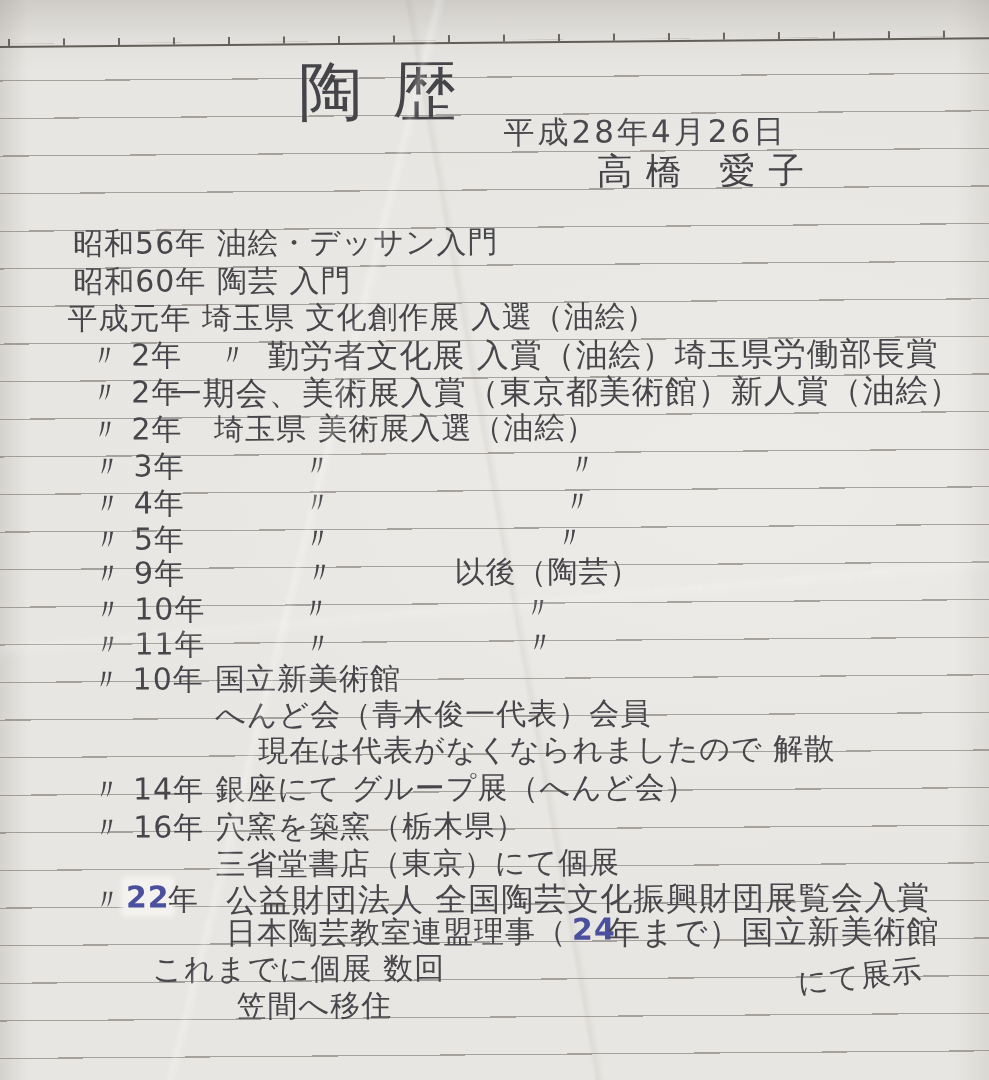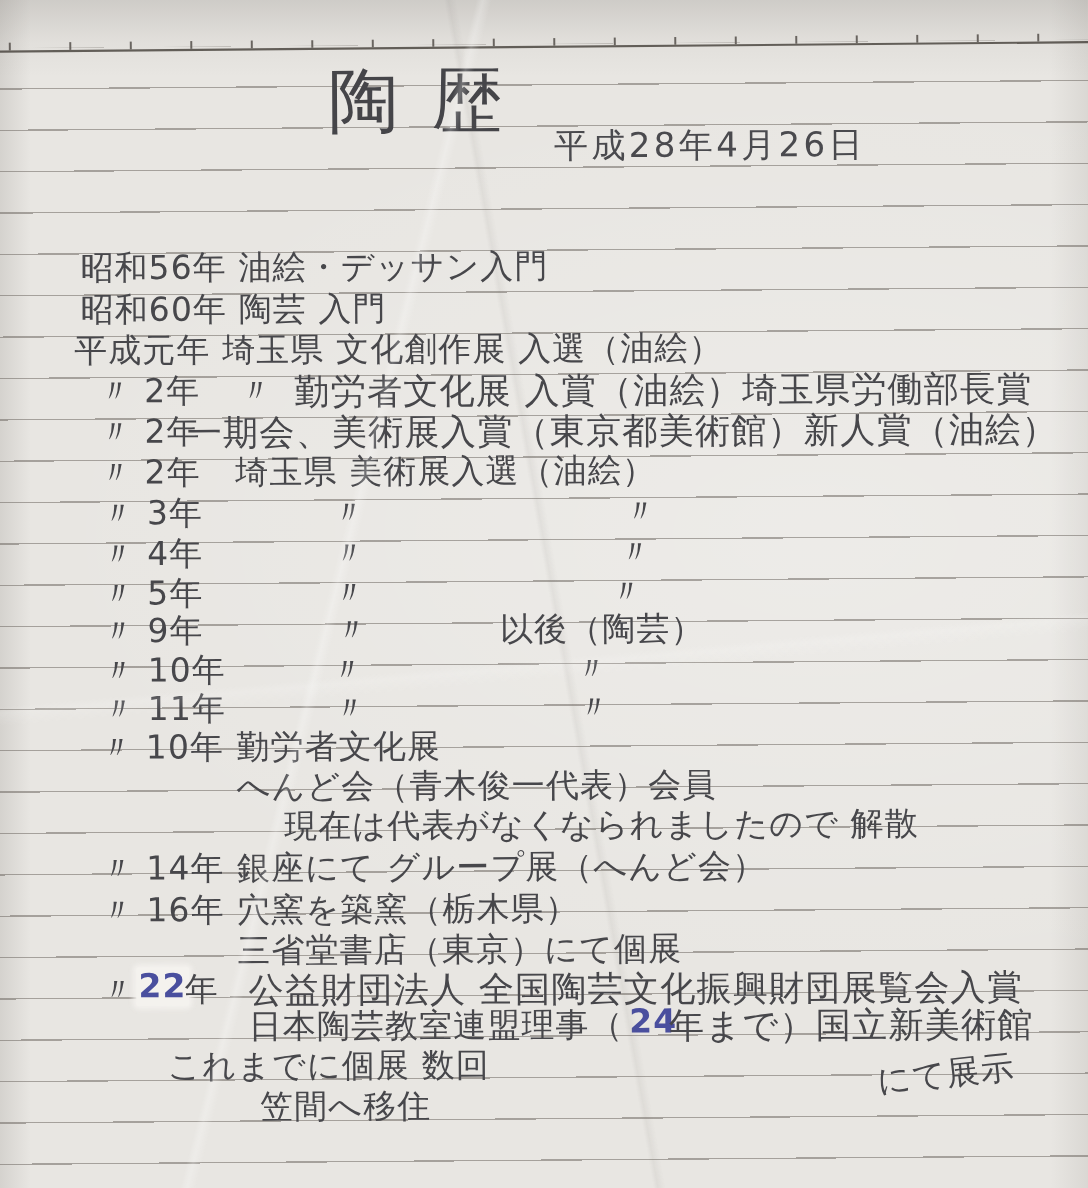--- a/index.html
+++ b/index.html
@@ -72,20 +72,21 @@
 </head>
 <body>
 
 <div class="paper">
   <div class="ruler-top"></div>
   <div class="rules"></div>
 
   <div class="writing">
     <div class="title">陶歴</div>
     <div class="date">平成28年4月26日</div>
+    <div class="name">高橋 愛子</div>
 
     <div id="lines-layer">
         <div class="hline" style="top: 222px;">
           <span class="seg" style="left: 72px;">昭和56年 油絵・デッサン入門</span>
         </div>
         <div class="hline" style="top: 260px;">
           <span class="seg" style="left: 72px;">昭和60年 陶芸 入門</span>
         </div>
         <div class="hline" style="top: 297px;">
           <span class="seg" style="left: 66px;">平成元年 埼玉県 文化創作展 入選（油絵）</span>
@@ -128,21 +129,21 @@
           <span class="seg" style="left: 298px;">〃</span>
           <span class="seg" style="left: 520px;">〃</span>
         </div>
         <div class="hline" style="top: 623px;">
           <span class="seg" style="left: 90px;">〃 11年</span>
           <span class="seg" style="left: 300px;">〃</span>
           <span class="seg" style="left: 522px;">〃</span>
         </div>
         <div class="hline" style="top: 658px;">
           <span class="seg" style="left: 88px;">〃 10年</span>
-          <span class="seg" style="left: 212px;">勤労者文化展</span>
+          <span class="seg" style="left: 212px;">国立新美術館</span>
         </div>
         <div class="hline" style="top: 694px;">
           <span class="seg" style="left: 212px;">へんど会（青木俊一代表）会員</span>
         </div>
         <div class="hline" style="top: 730px;">
           <span class="seg" style="left: 255px;">現在は代表がなくなられましたので 解散</span>
         </div>
         <div class="hline" style="top: 768px;">
           <span class="seg" style="left: 88px;">〃 14年</span>
           <span class="seg" style="left: 212px;">銀座にて グループ展（へんど会）</span>

